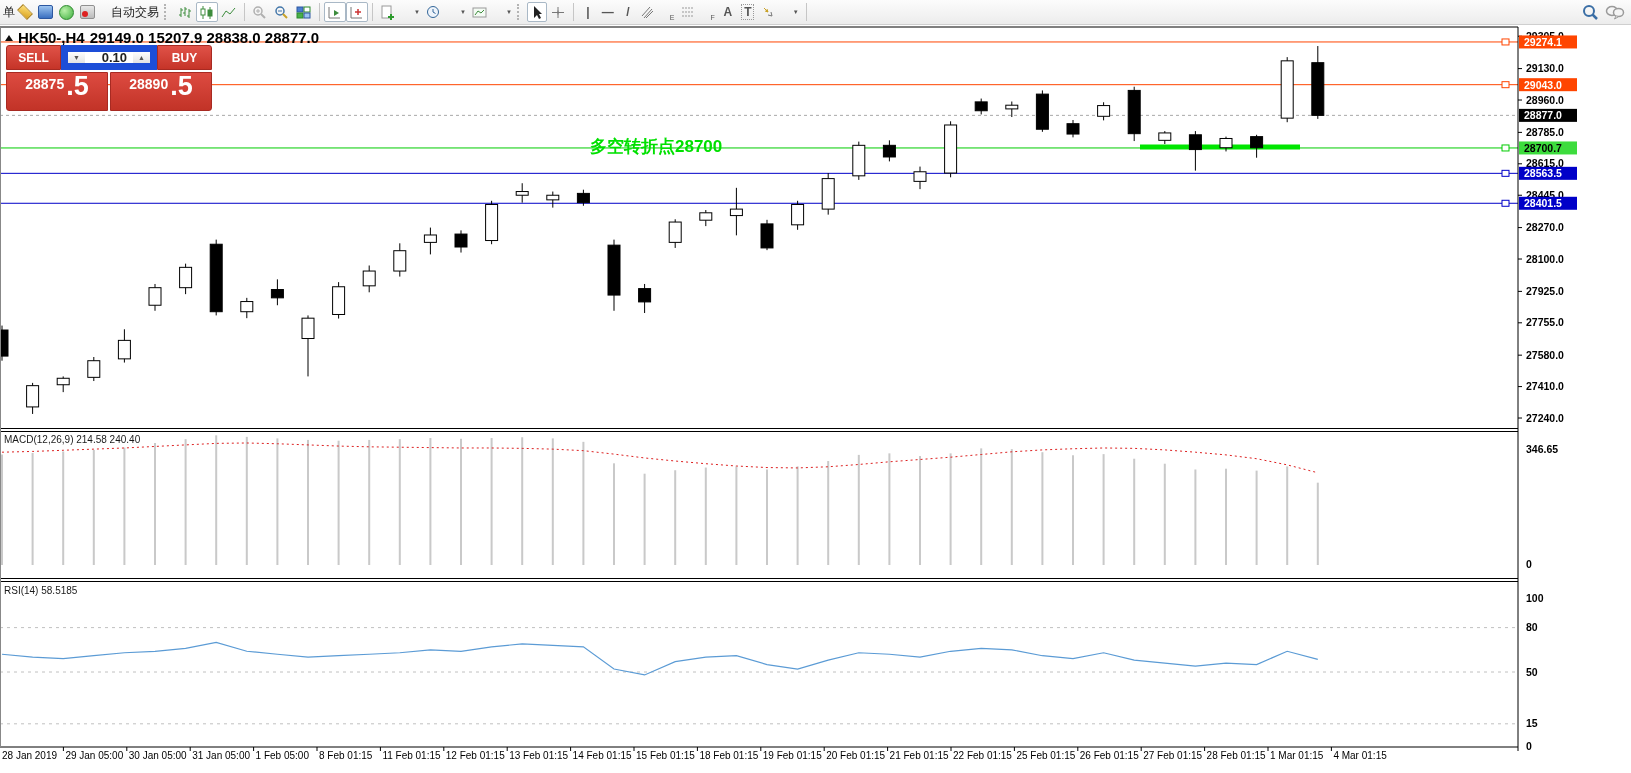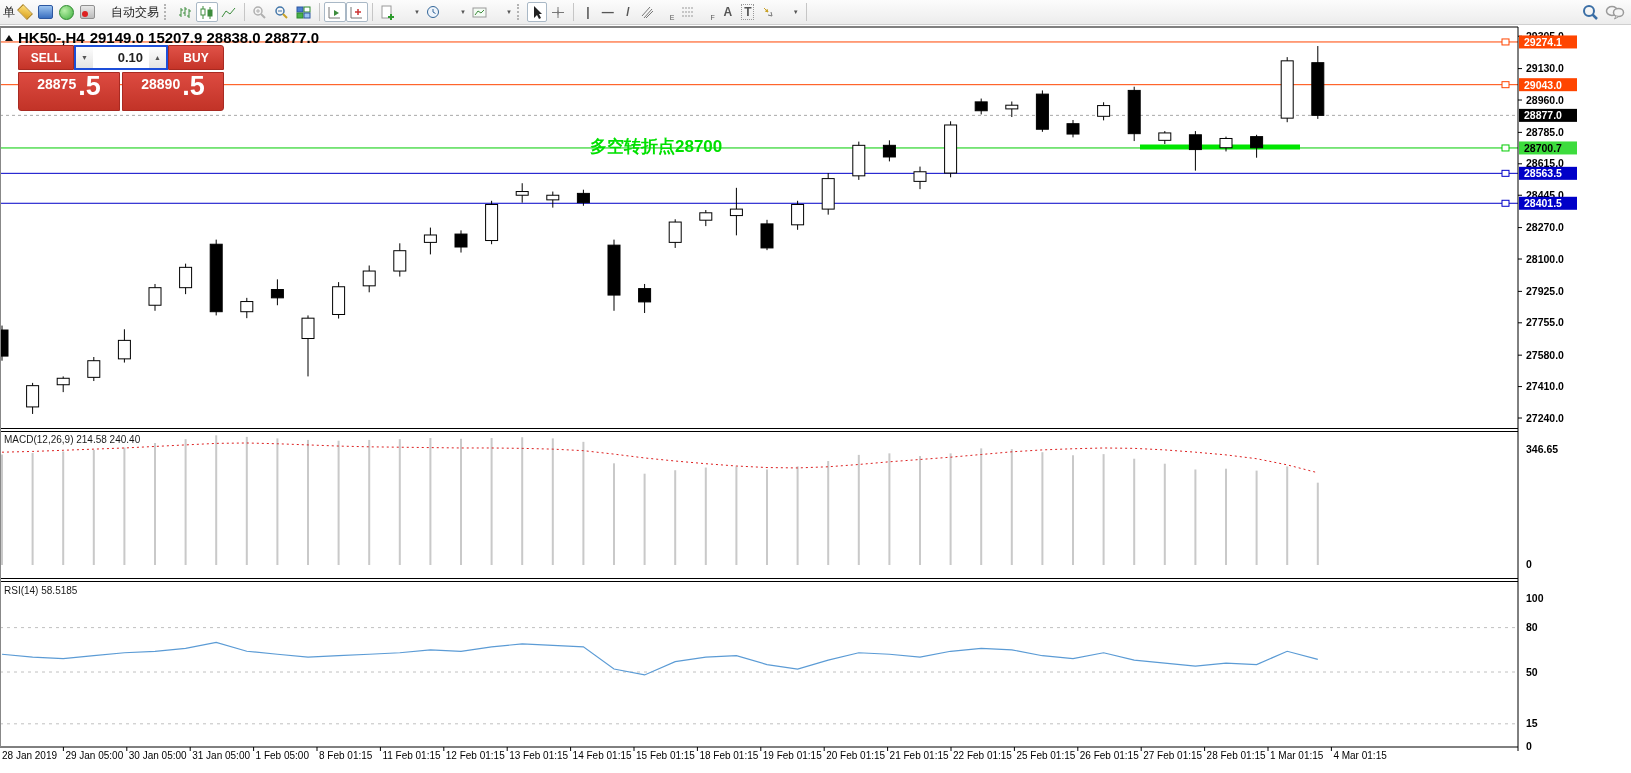--- a/index.html
+++ b/index.html
@@ -23,26 +23,26 @@
   .ic-blue{width:13px;height:12px;background:linear-gradient(#9cc4f0,#3a6fc0);border:1px solid #2c57a0;border-radius:2px}
   .ic-green{width:13px;height:13px;background:radial-gradient(circle at 35% 35%,#b8f0a8,#3faf3f);border:1px solid #2c8a2c;border-radius:50%}
   .ic-auto{width:13px;height:12px;background:linear-gradient(#e8e8e8,#bcbcbc);border:1px solid #909090;border-radius:2px;position:relative}
   .ic-auto::after{content:"";position:absolute;left:1px;bottom:1px;width:6px;height:6px;border-radius:50%;background:#d22}
   
   .chart{position:absolute;top:26px;left:0;width:1631px;height:747px;background:#fff}
   .chart svg{position:absolute;top:0;left:0}
   .chart-title{position:absolute;top:3px;left:5px;font-size:15px;font-weight:bold;color:#000;display:flex;align-items:center;gap:5px;z-index:4}
   .tri-up{width:0;height:0;border-left:4px solid transparent;border-right:4px solid transparent;border-bottom:6px solid #111}
   
-  .trade-panel{position:absolute;top:19px;left:18px;width:206px;z-index:4;font-family:"Liberation Sans",sans-serif}
+  .trade-panel{position:absolute;top:19px;left:6px;width:206px;z-index:4;font-family:"Liberation Sans",sans-serif}
   .tp-row1{display:flex;height:25px;gap:0}
   .tp-sell,.tp-buy{width:56px;border:1px solid #a82a22;background:linear-gradient(#e05248,#c53428);color:#fff;font-size:12px;font-weight:bold}
   .tp-sell{border-radius:3px 0 0 0}
   .tp-buy{border-radius:0 3px 0 0}
-  .tp-vol{flex:1;display:flex;border:2px solid #1d4ed8;background:#fff;box-sizing:border-box}
+  .tp-vol{flex:1;display:flex;border:7px solid #1d4ed8;background:#fff;box-sizing:border-box}
   .tp-step{width:17px;border:none;background:linear-gradient(#fdfdfd,#e4e4e4);color:#555;font-size:7px;padding:0}
   .tp-vol input{flex:1;width:40px;border:none;outline:none;text-align:right;padding-right:6px;font-size:13px;font-weight:bold;color:#222;font-family:"Liberation Sans",sans-serif}
   .tp-row2{display:flex;gap:2px;margin-top:2px}
   .tp-price{flex:1;height:39px;background:linear-gradient(#dd4b41,#c23327);border:1px solid #a82a22;color:#fff;display:flex;justify-content:center;padding-bottom:3px;box-sizing:border-box}
   .tp-price .int{font-size:14px;font-weight:bold;line-height:22px}
   .tp-price .pip{font-size:27px;font-weight:bold;line-height:27px;margin-left:2px}
   .tp-price:first-child{border-radius:0 0 0 3px}
   .tp-price:last-child{border-radius:0 0 3px 0}
 </style>
 </head>

